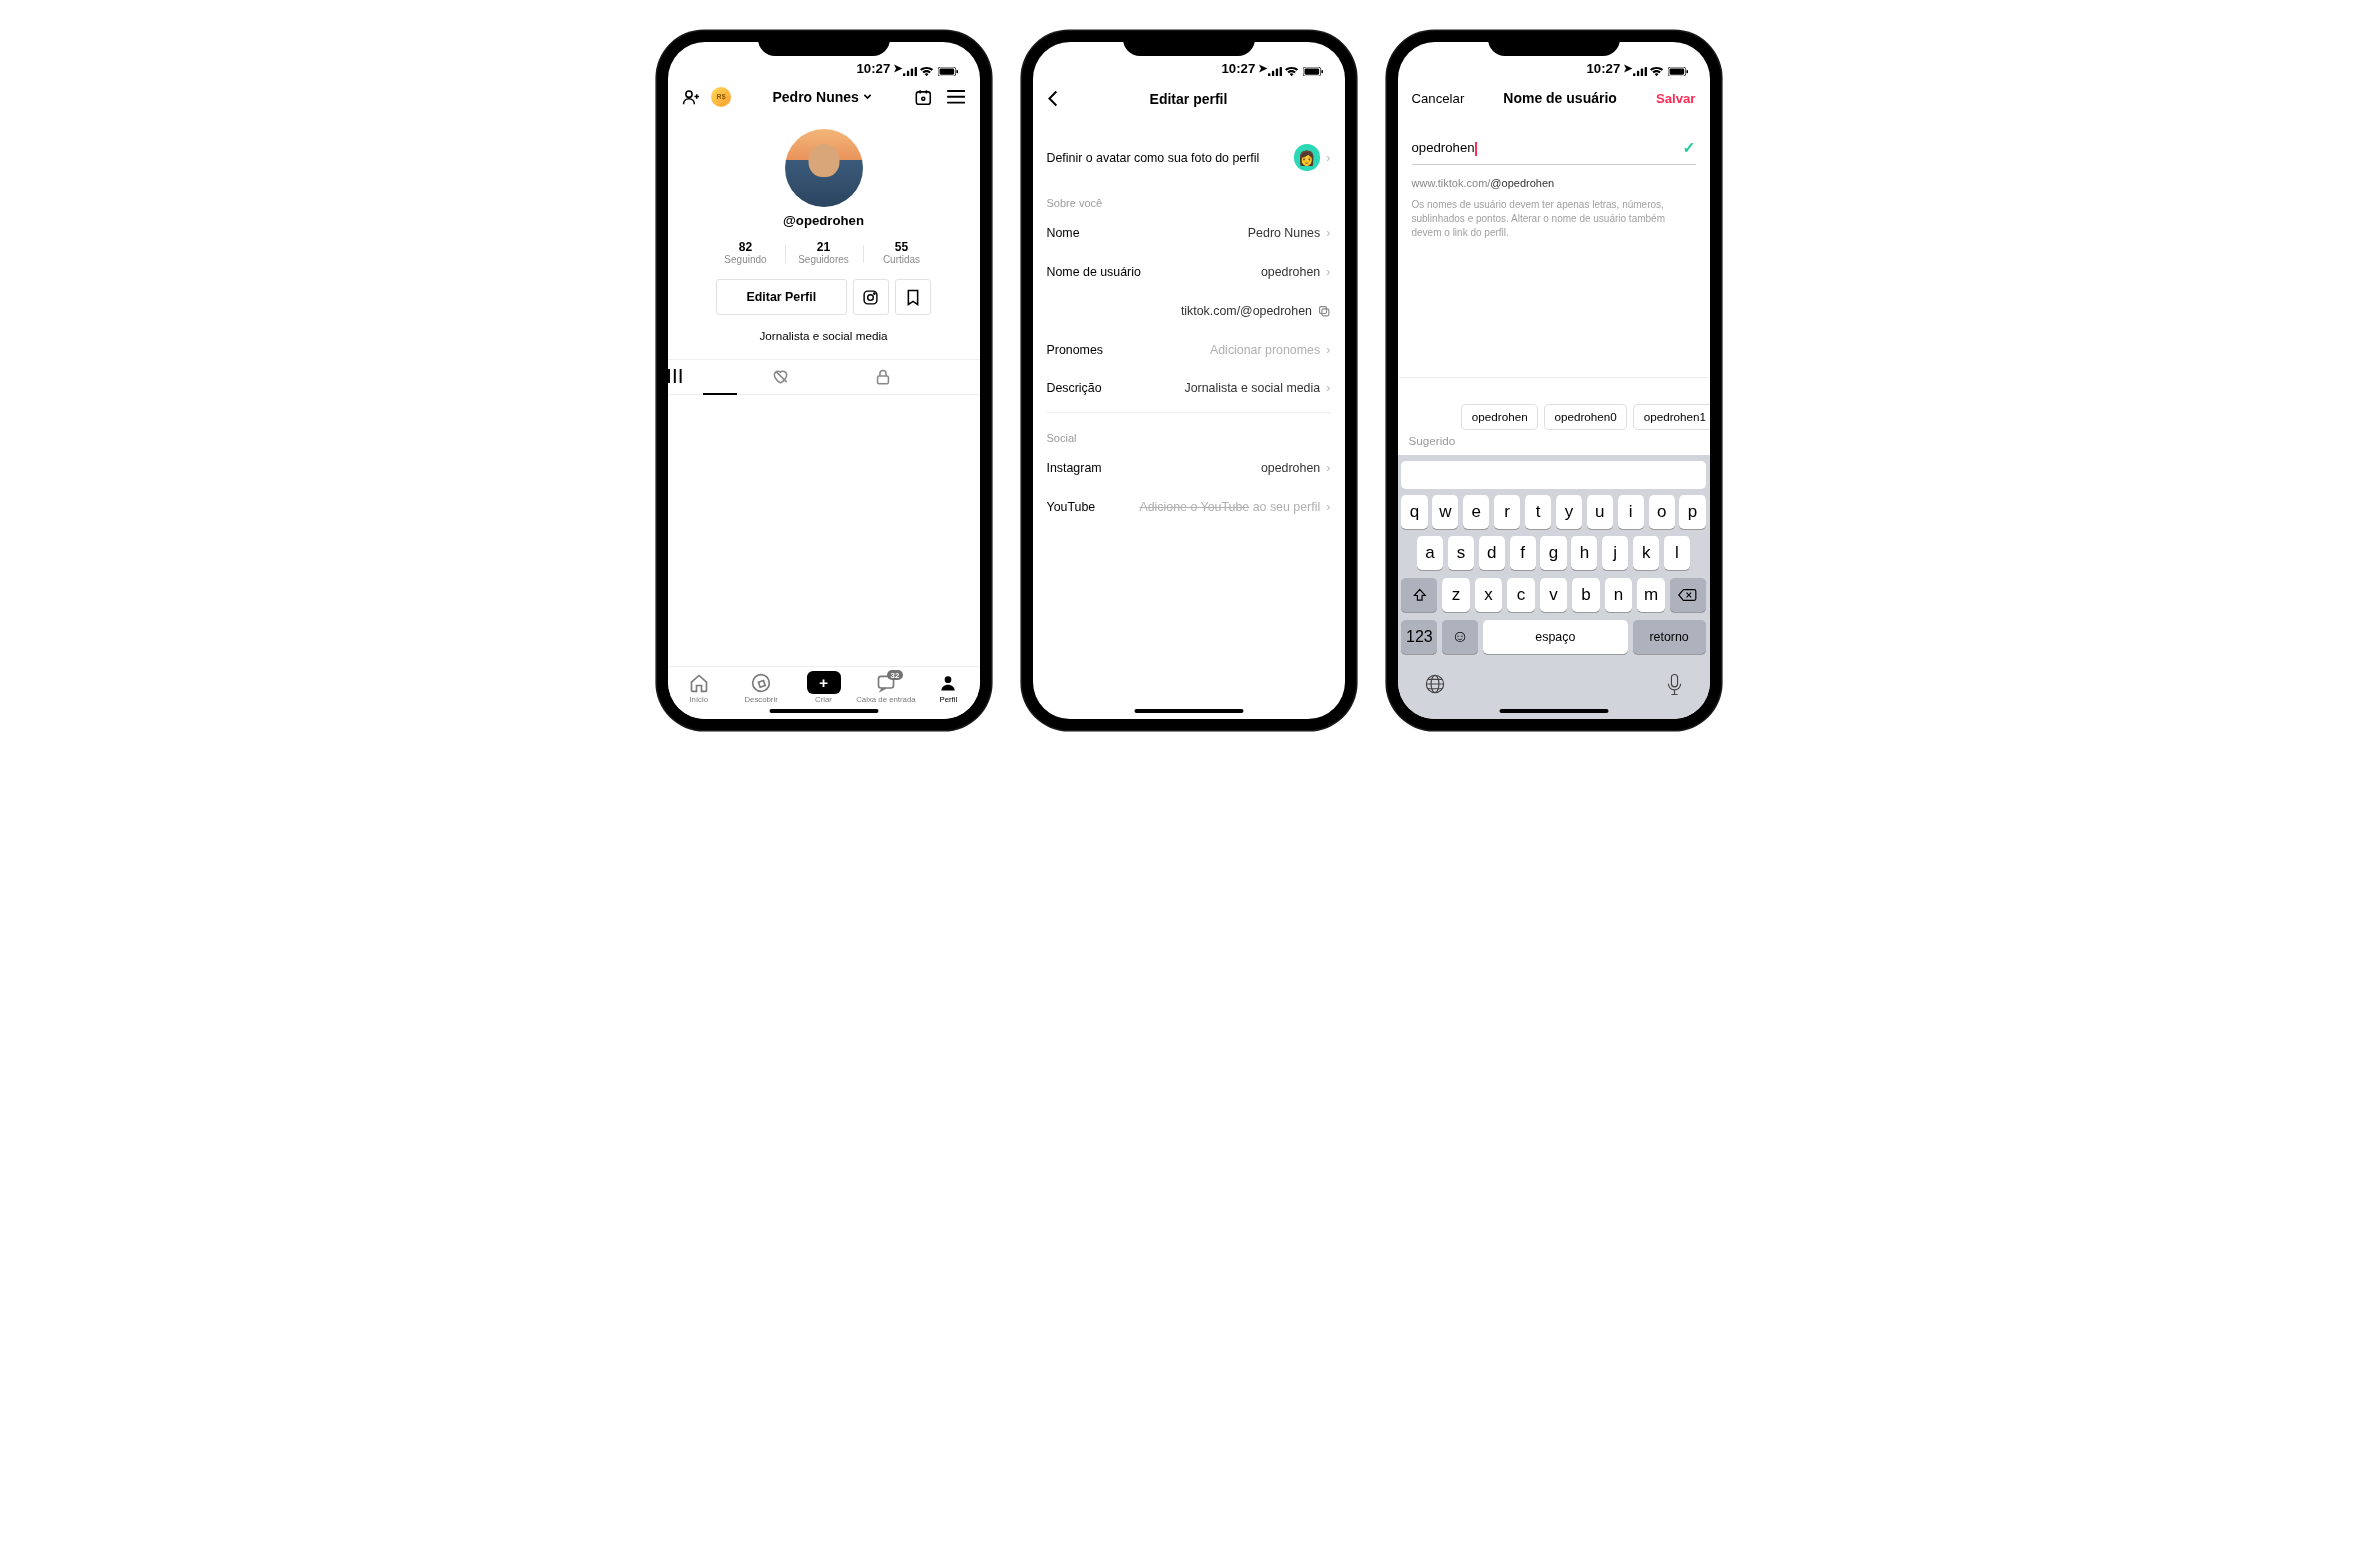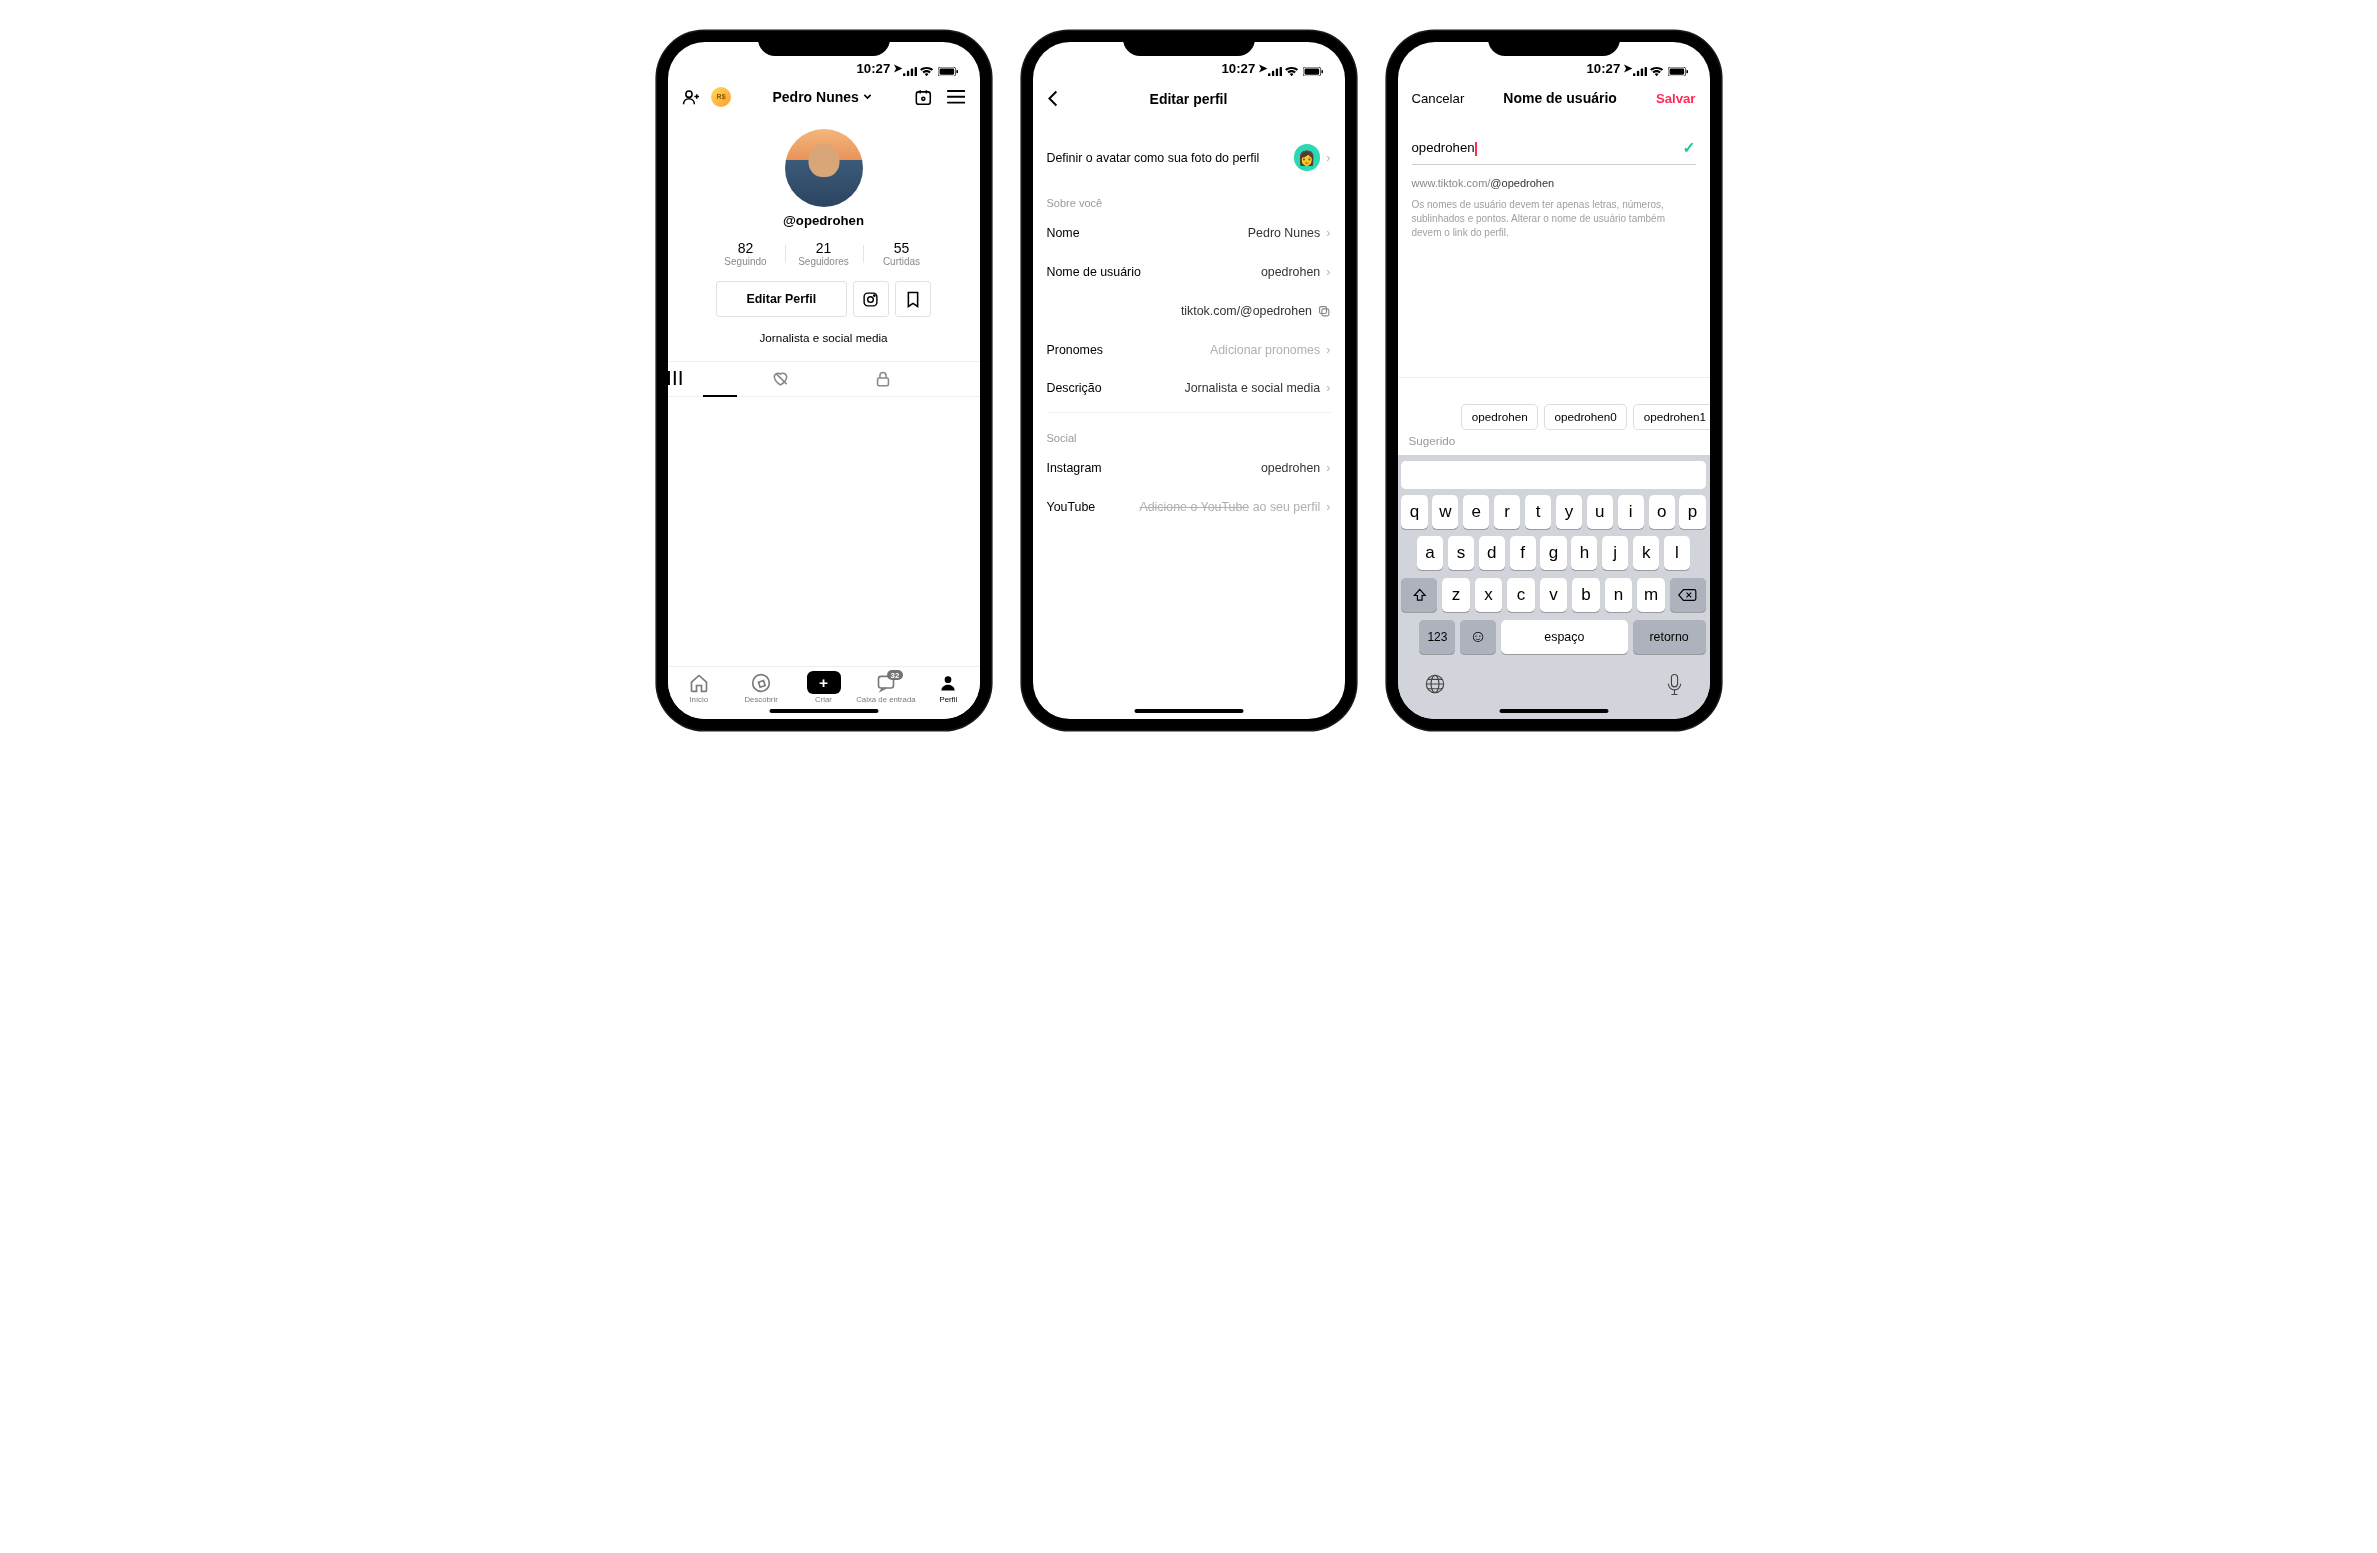--- a/index.html
+++ b/index.html
@@ -75,21 +75,21 @@
   .name-toggle { font-size: 14px; font-weight: 700; display: flex; align-items: center; gap: 3.1px; }
   
   
   .profile-block { text-align: center; padding: 7.8px 0 0 0; }
   .avatar { width: 78px; height: 78px; border-radius: 50%; margin: 6.2px auto; background: linear-gradient(to bottom, #f4b67a 0%, #e8935b 40%, #3b5a7a 40%, #2b4560 100%); position:relative; overflow:hidden; }
   .avatar::after{ content:""; position:absolute; top:15.5px; left:50%; transform:translateX(-50%); width:31px; height:33px; background:#d9a679; border-radius:50% 50% 45% 45%; }
   .username { font-size: 13.2px; font-weight: 600; margin-top: 4.7px; }
   .stats-row { display: flex; justify-content: center; margin-top: 12.4px; }
   .stat { flex: 0 0 78px; text-align: center; position: relative; }
   .stat + .stat::before { content:""; position: absolute; left: 0; top: 4.7px; height: 18.6px; width: 0.8px; background: #e5e5e5; }
-  .stat-num { font-size: 14px; font-weight: 400; }
+  .stat-num { font-size: 12px; font-weight: 700; }
   .stat-label { font-size: 10px; color: #8a8a8a; }
   .btn-row { display: flex; gap: 6.2px; justify-content: center; margin-top: 14px; }
   .btn-edit { border: 0.8px solid #e1e1e1; border-radius: 3.1px; padding: 9.3px 29.5px; font-size: 12.4px; font-weight: 600; background:#fff; }
   .btn-icon { border: 0.8px solid #e1e1e1; border-radius: 3.1px; width: 36px; height: 36px; display:flex; align-items:center; justify-content:center; background:#fff; }
   .bio { font-size: 11.7px; margin-top: 14px; }
   .tabs { display: flex; margin-top: 17px; border-bottom: 0.8px solid #eee; border-top: 0.8px solid #eee; }
   .tab { flex: 1; text-align: center; padding: 9.3px 0; color: #888; position: relative; }
   .tab.active { color: #000; }
   .tab.active::after { content:""; position:absolute; bottom:-0.8px; left:50%; transform:translateX(-50%); width:34px; height:1.6px; background:#000; }
 
@@ -145,21 +145,21 @@
   .sugg-label { color:#9a9a9a;margin-top:48px; }
   .chip { border:0.8px solid #ddd; border-radius:4.7px; padding:5.4px 9.3px; background:#fff; }
   .kb { background:#d1d4da; padding:6.2px 3.9px 4.7px 3.9px; }
   .kb-hint{ height:28px; background:#fff; margin:0 0 5.4px 0; border-radius:4.7px; }
   .kb-row { display:flex; gap:4.7px; margin-bottom:7.8px; justify-content:center; }
   .key { flex:1; background:#fff; border-radius:4.7px; height:34px; display:flex; align-items:center; justify-content:center; font-size:17px; box-shadow:0 0.8px 0 #888; }
   .row2 { padding:0 15.5px; }
   .row3 .key { flex:1; }
   .key.shift, .key.del { flex:0 0 36px; background:#adb2bc; }
   .kb-row4 { display:flex; gap:4.7px; }
-  .key-123 { flex:0 0 36px; background:#adb2bc; font-size:12px;margin-left:18px; }
+  .key-123 { flex:0 0 36px; background:#adb2bc; font-size:16px; }
   .key-emoji { flex:0 0 36px; background:#adb2bc; }
   .key-space { flex:1; font-size:12.4px; }
   .key-return { flex:0 0 73px; background:#adb2bc; font-size:12.4px; }
   .kb-bottom { display:flex; justify-content:space-between; padding:11px 23px 18.6px 23px; font-size:18.6px; color:#444; }
 
   svg { display:block; }
 </style>
 </head>
 <body>
 

